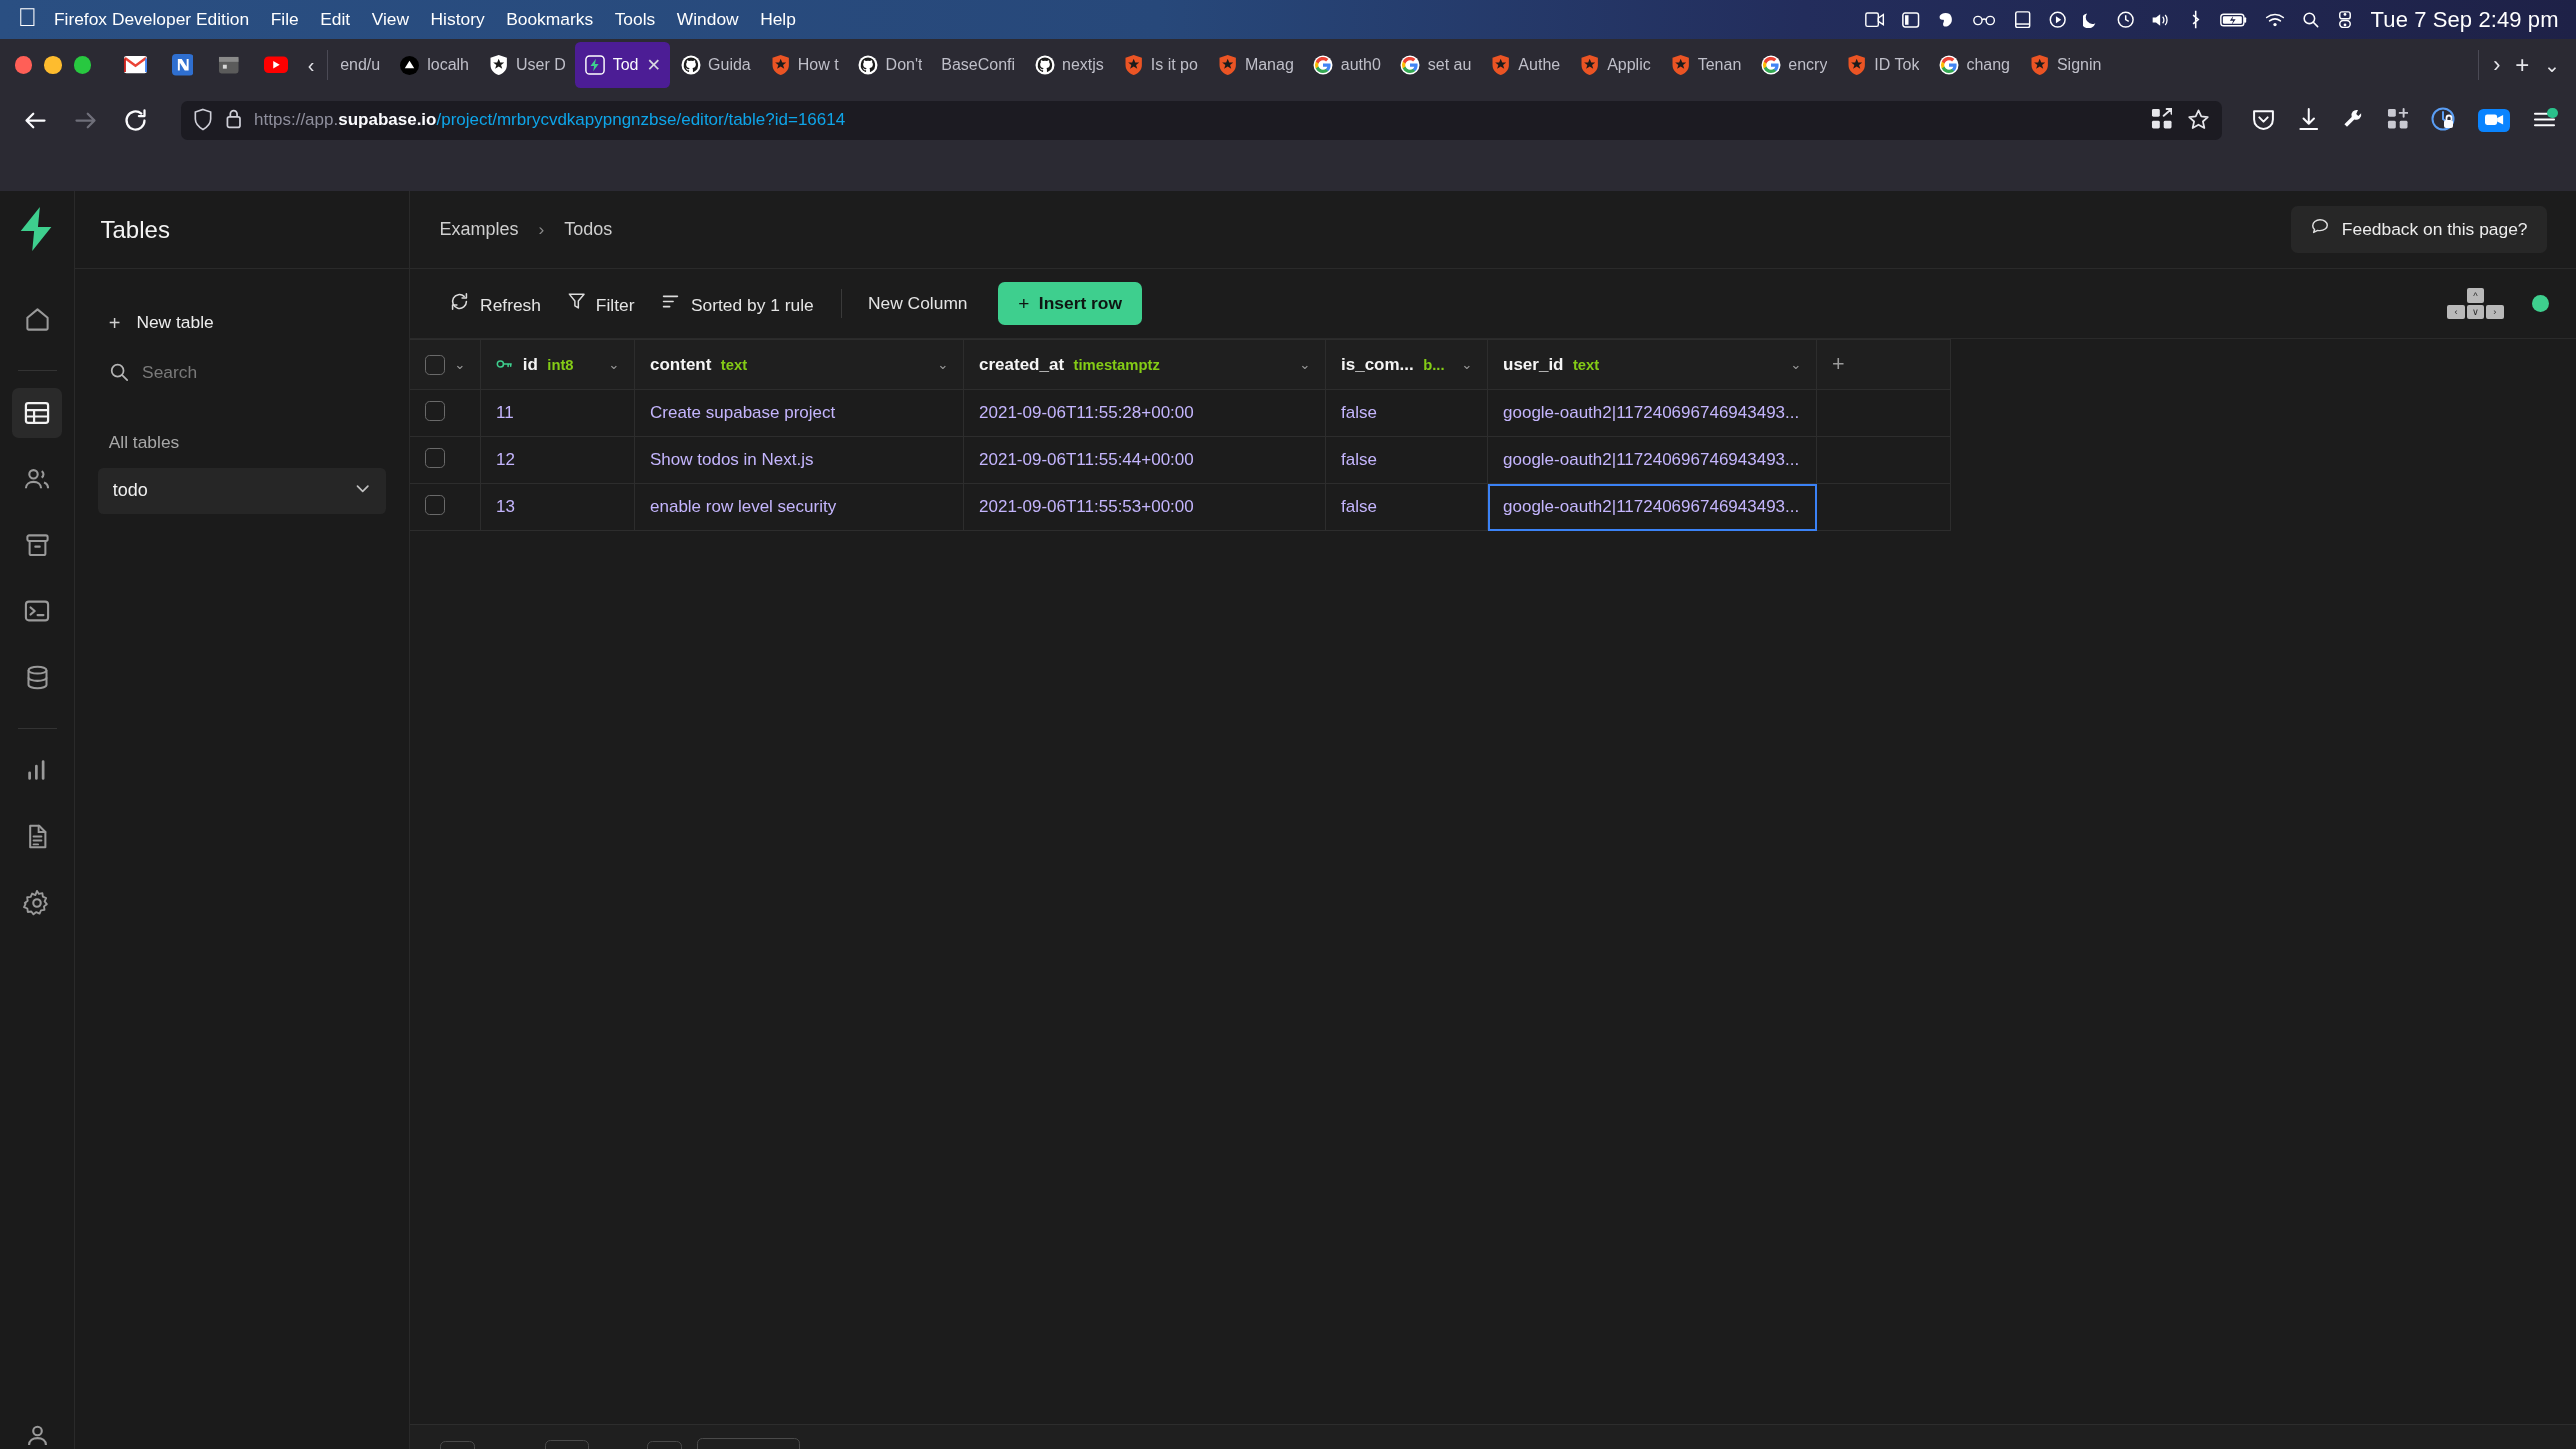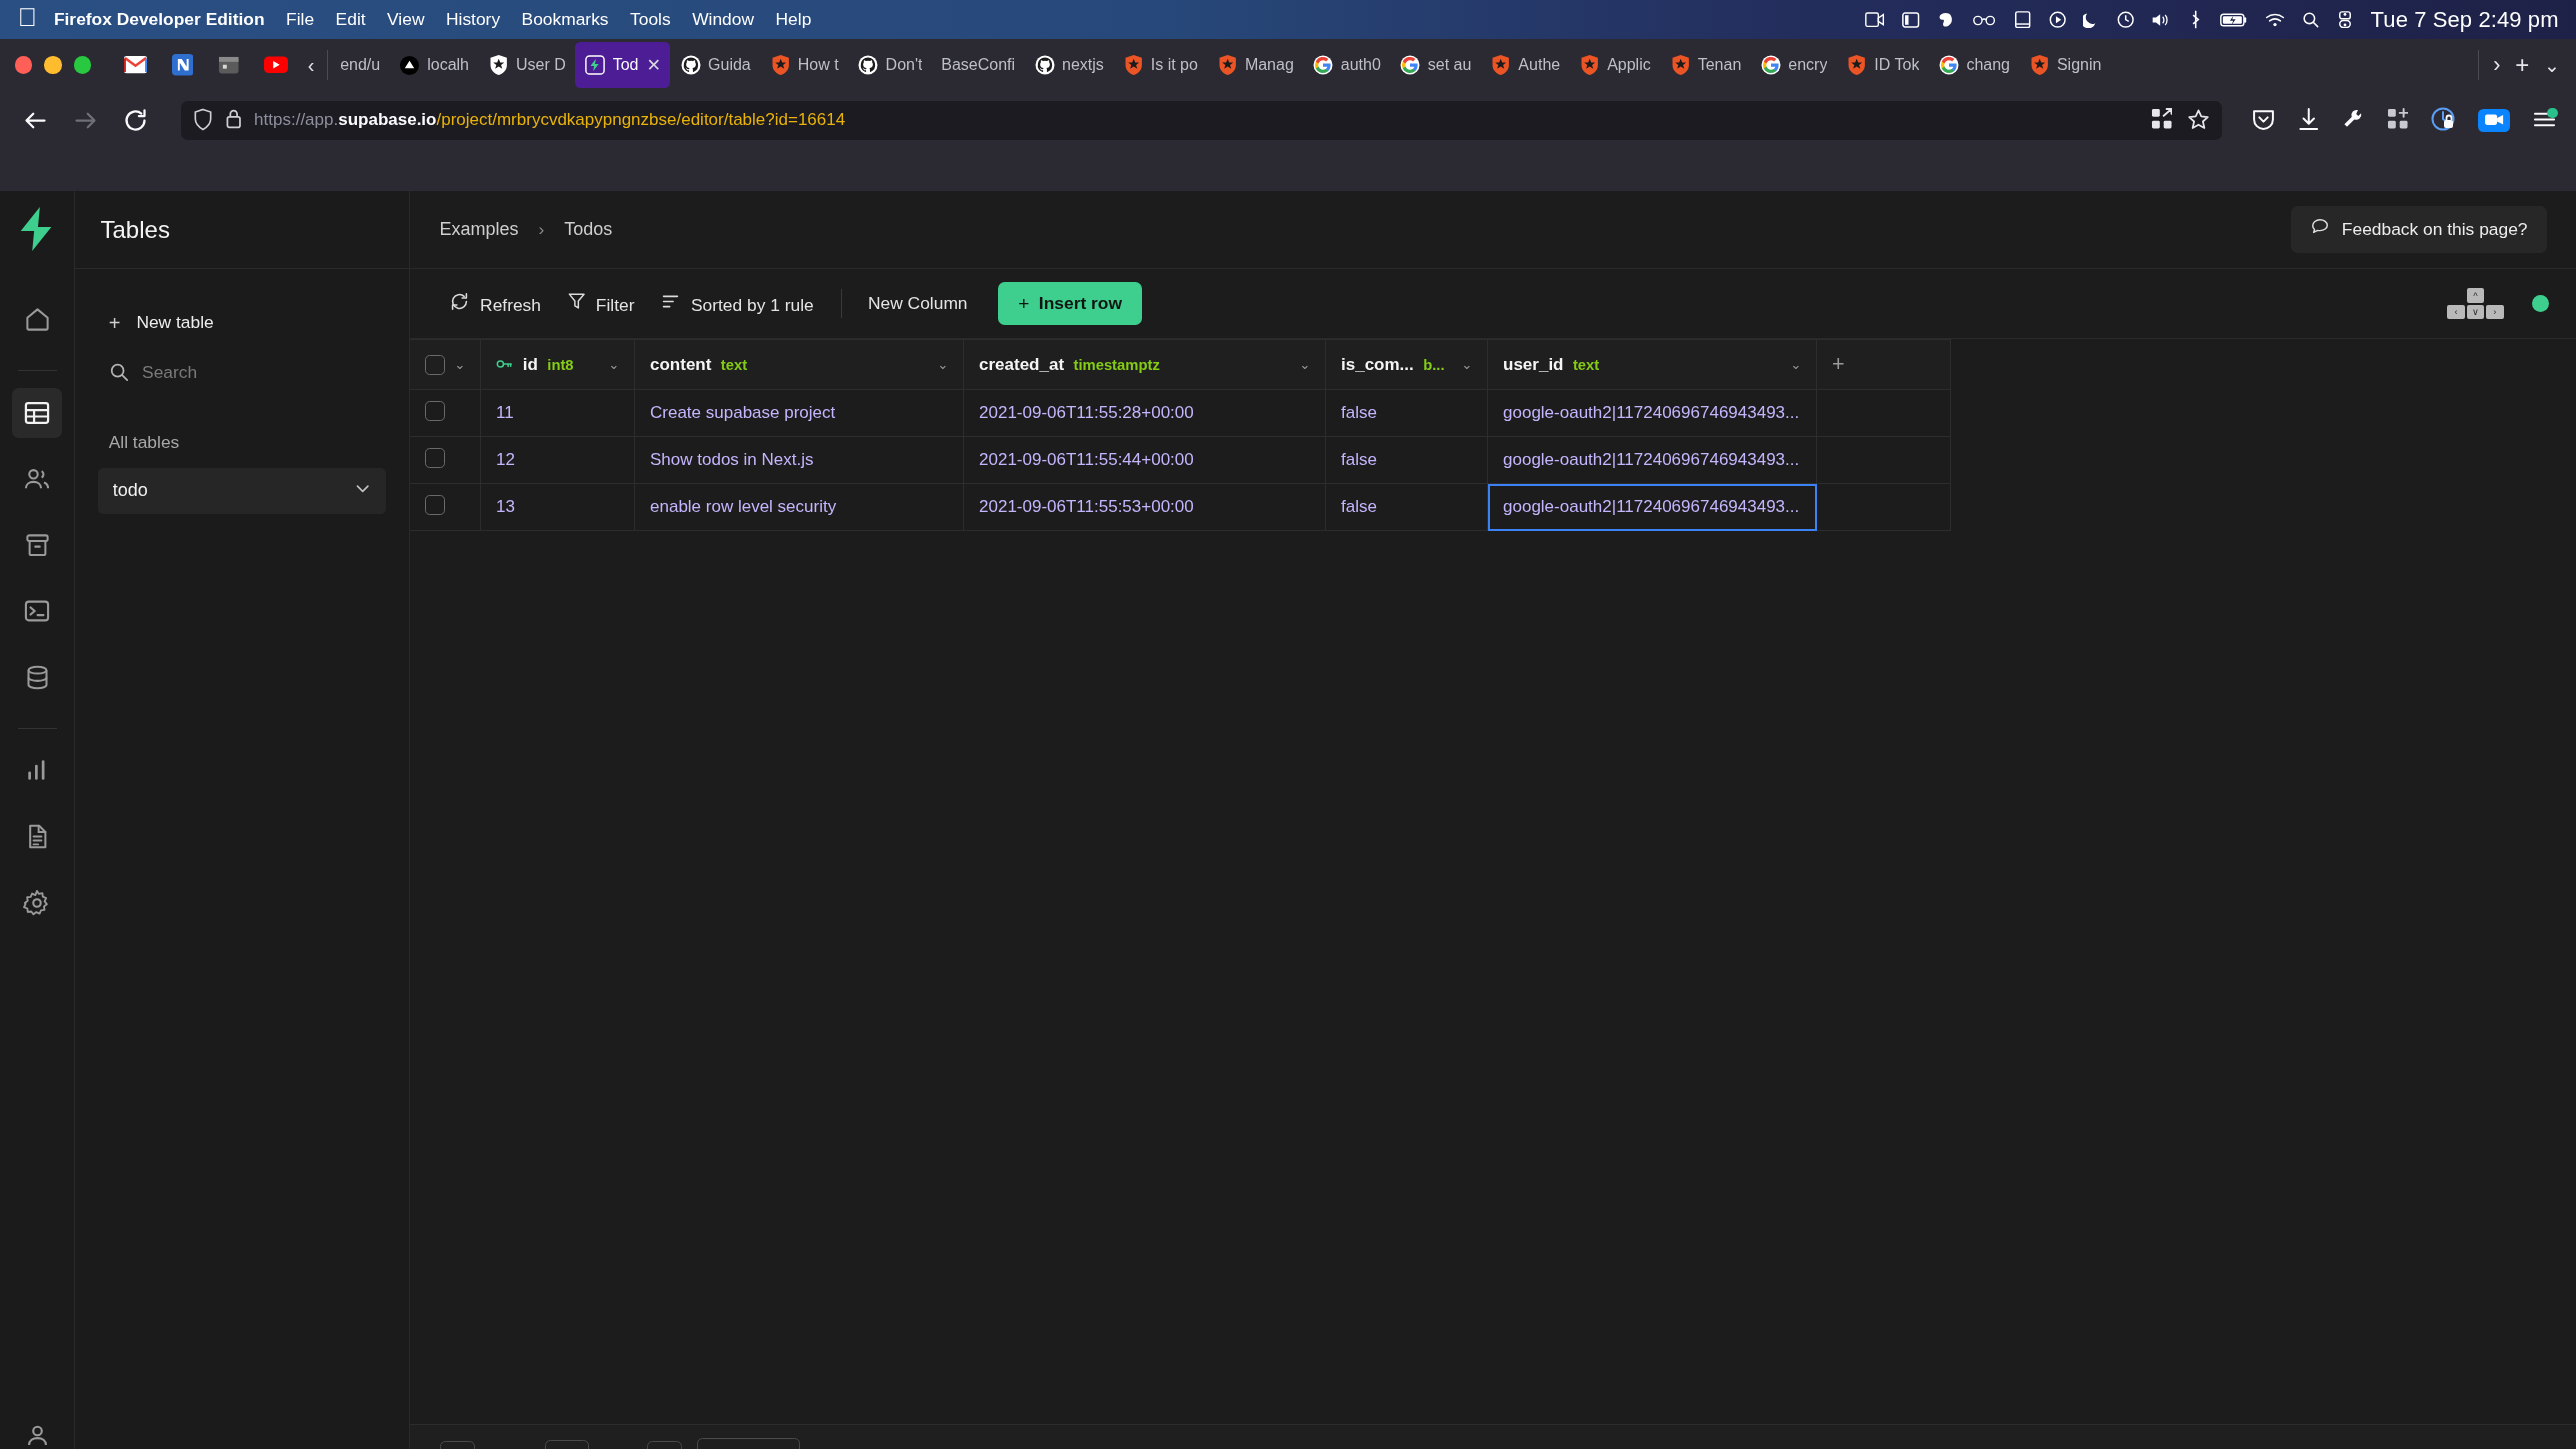--- a/index.html
+++ b/index.html
@@ -14,21 +14,21 @@
   .mac-menubar {
     position: absolute; top: 0; left: 0;
     width: 2576px; height: 39px;
     background: linear-gradient(90deg, #2a4f82 0%, #27487a 45%, #232d5c 70%, #1e2147 100%);
     display: flex; align-items: center;
     color: #fff;
     padding: 0 17.4px;
   }
   .mac-apple { font-size: 25.5px; line-height: 1; margin-right: 17.4px; margin-top: -3.4px; }
   .mac-menu-item { font-size: 17.4px; margin-right: 21.5px; white-space: nowrap; }
-  .mac-menu-item.bold { font-weight: bold; }
+  .mac-menu-item.bold { font-weight: normal; }
   .mac-right { margin-left: auto; display: flex; align-items: center; gap: 17.4px; }
   .mac-right svg { display: block; }
   .mac-clock { font-size: 22px; white-space: nowrap; letter-spacing: 0.1px; }
 
   
   .ff-window {
     position: absolute; top: 39px; left: 0;
     width: 2576px; height: 1410px;
     background: #2b2a33;
   }
@@ -72,21 +72,21 @@
   }
   .nav-btn { width: 31px; height: 31px; display: flex; align-items: center; justify-content: center; color: #fbfbfe; }
   .nav-btn.disabled { color: #6f6f7a; }
   .urlbar {
     flex: 1; height: 39px; background: #1c1b22; border-radius: 6.7px;
     display: flex; align-items: center; gap: 12px; padding: 0 12px;
     margin: 0 10.7px;
   }
   .url-text { font-size: 17px; color: #8f8f9d; white-space: nowrap; overflow: hidden; }
   .url-text b { color: #fbfbfe; font-weight: bold; }
-  .url-text .path { color: #eab308; }
+  .url-text .path { color: #0ea5e9; }
   .urlbar-right { display: flex; align-items: center; gap: 14.8px; margin-left: auto; }
   .navbar-right { display: flex; align-items: center; gap: 23px; color: #fbfbfe; }
   .video-pill { width: 32px; height: 23px; border-radius: 5.4px; background: #0a84ff; display: flex; align-items: center; justify-content: center; }
   .menu-dot { position: relative; }
   .menu-dot::after { content: ""; position: absolute; top: -2px; right: -2px; width: 10.7px; height: 10.7px; background: #2ac08b; border-radius: 50%; }
 
   
   .app {
     position: absolute; top: 152px; left: 0;
     width: 2576px; height: 1297px;

